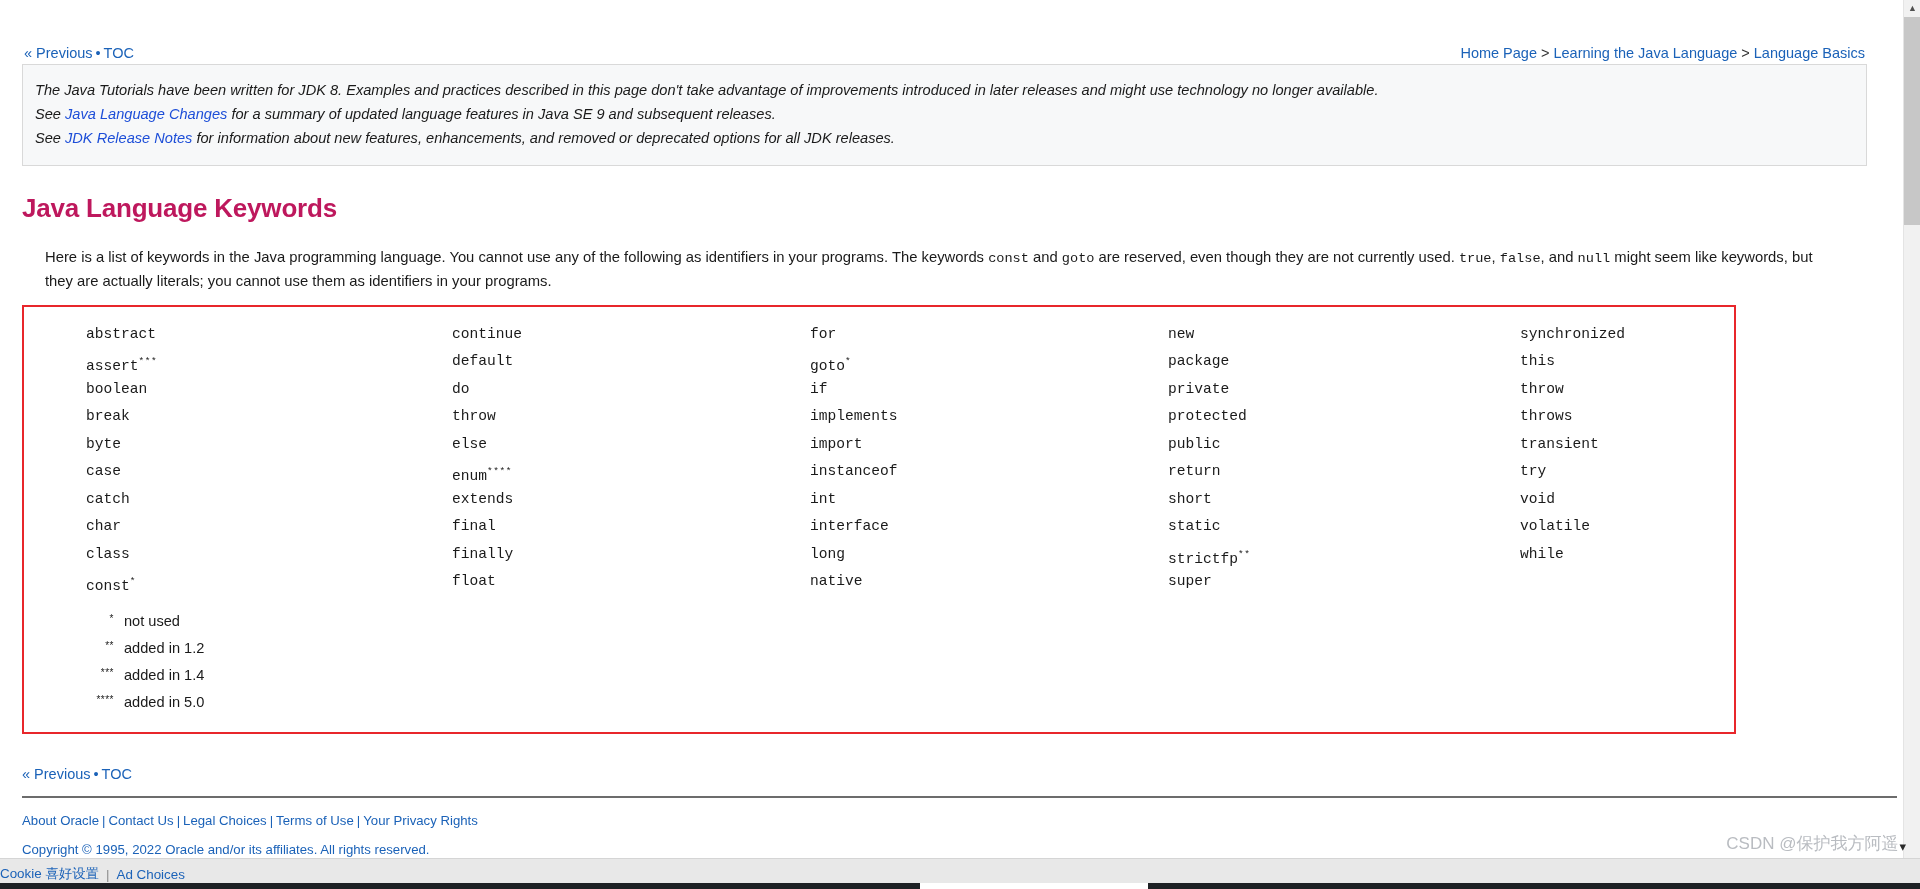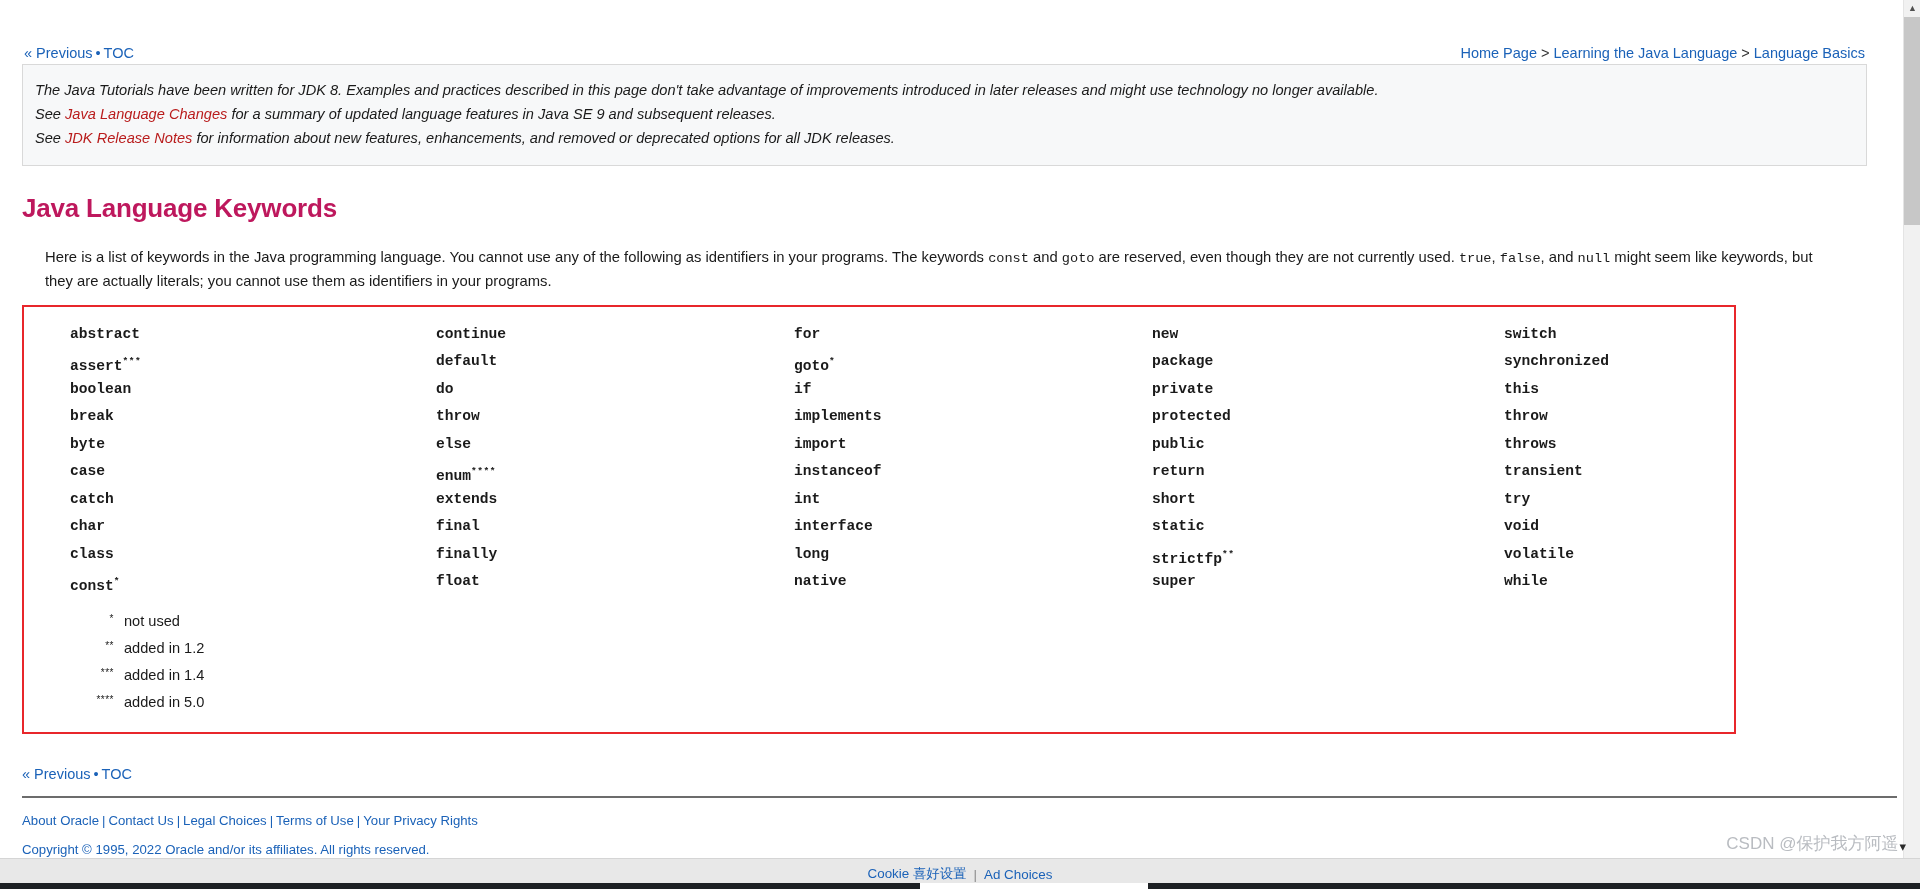--- a/index.html
+++ b/index.html
@@ -61,21 +61,21 @@
   .notice {
     margin-top: 3px;
     border: 1px solid #d9d9d9;
     background: #f7f8f9;
     padding: 13px 12px 14px 12px;
     font-style: italic;
     font-size: 14.6px;
     line-height: 1.66;
     color: #1a1a1a;
   }
-  .notice a { color: #b91c1c; text-decoration: none; font-style: italic; }
+  .notice a { color: #1d4ed8; text-decoration: none; font-style: italic; }
   
   h1.title {
     font-size: 26px;
     font-weight: bold;
     color: #be185d;
     margin: 27px 0 0 0;
     letter-spacing: -0.2px;
   }
   
   .intro {
@@ -93,22 +93,21 @@
   .kwbox {
     position: relative;
     margin: 11px 0 0 0;
     border: 2px solid #e8262b;
     width: 1714px;
     padding: 14px 0 16px 0;
   }
   .kwgrid {
     display: grid;
     grid-template-columns: 366px 358px 358px 352px 280px;
-    padding-left: 46px;
-    font-weight: bold;
+    padding-left: 62px;
   }
   .kwcol { display: flex; flex-direction: column; }
   .kw {
     font-family: "Liberation Mono", "DejaVu Sans Mono", monospace;
     font-size: 14.6px;
     color: #1a1a1a;
     line-height: 27.5px;
     height: 27.5px;
     white-space: nowrap;
   }
@@ -163,21 +162,20 @@
   }
   
   .cookiebar {
     position: absolute;
     left: 0; bottom: 0;
     width: 1920px; height: 31px;
     background: #e8e8e8;
     border-top: 1px solid #d5d5d5;
     display: flex;
     align-items: center;
-    justify-content: center;
     font-size: 13.4px;
   }
   .cookiebar a { color: #1b62b8; text-decoration: none; }
   .cookie-pipe { color: #8a8a8a; padding: 0 7px; }
   .taskbar {
     position: absolute;
     left: 0; bottom: 0;
     width: 1920px; height: 6px;
     background: #1d2024;
   }
@@ -275,21 +273,20 @@
             <div class="kw"><span>private</span></div>
             <div class="kw"><span>protected</span></div>
             <div class="kw"><span>public</span></div>
             <div class="kw"><span>return</span></div>
             <div class="kw"><span>short</span></div>
             <div class="kw"><span>static</span></div>
             <div class="kw"><span>strictfp</span><sup>**</sup></div>
             <div class="kw"><span>super</span></div>
           </div>
           <div class="kwcol">
-            <div class="kw"><span>switch</span></div>
             <div class="kw"><span>synchronized</span></div>
             <div class="kw"><span>this</span></div>
             <div class="kw"><span>throw</span></div>
             <div class="kw"><span>throws</span></div>
             <div class="kw"><span>transient</span></div>
             <div class="kw"><span>try</span></div>
             <div class="kw"><span>void</span></div>
             <div class="kw"><span>volatile</span></div>
             <div class="kw"><span>while</span></div>
           </div>

